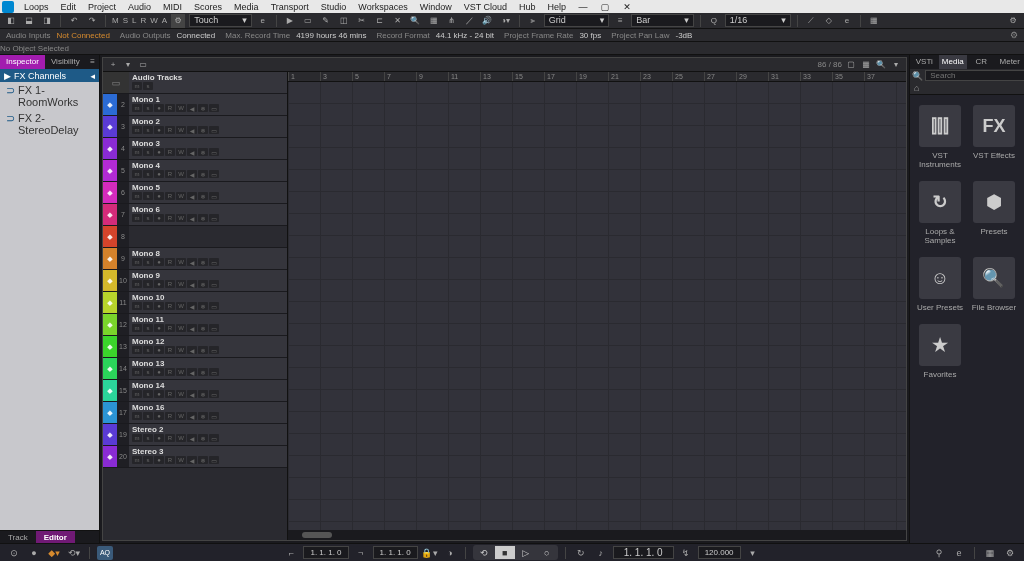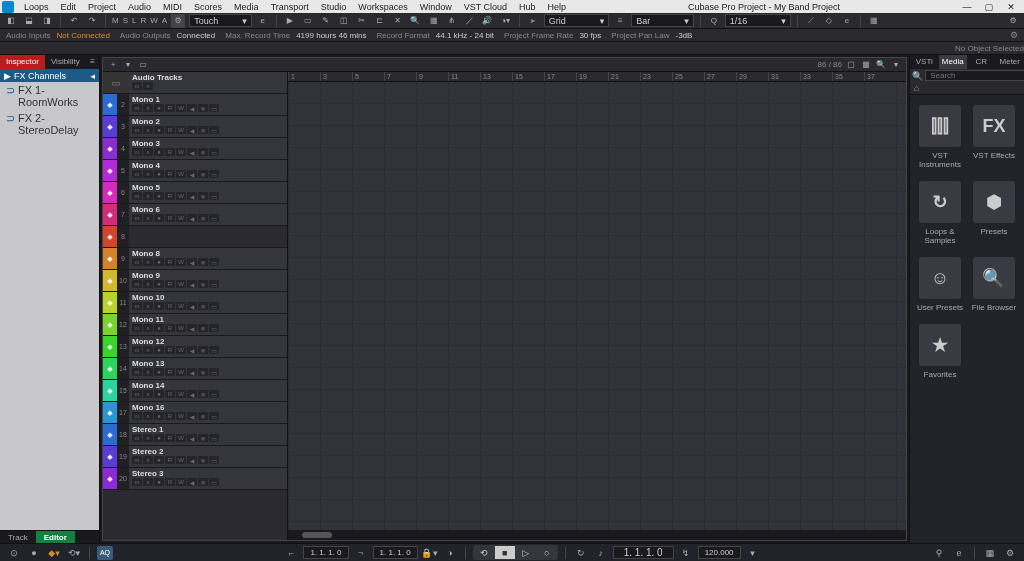--- a/index.html
+++ b/index.html
@@ -6,43 +6,43 @@
 body{background:#1a1a1e;color:#ccc;width:1024px;height:561px;overflow:hidden;display:flex;flex-direction:column}
 .menubar{height:13px;background:#e8e8e8;display:flex;align-items:center;padding:0 2px;gap:0}
 .menubar .logo{width:12px;height:12px;background:#0088d1;border-radius:2px;margin-right:4px}
 .menubar span{padding:0 6px;color:#222;cursor:pointer}
 .menubar .title{flex:1;text-align:center;color:#222;font-size:9px}
 .menubar .winbtns{display:flex;gap:0}
 .menubar .winbtns div{width:22px;text-align:center;color:#222;cursor:pointer}
 .toolbar{height:16px;background:#2a2a2e;display:flex;align-items:center;padding:0 4px;gap:4px;border-bottom:1px solid #111}
 .toolbar .sep{width:1px;height:12px;background:#444;margin:0 2px}
 .toolbar .btn{width:14px;height:14px;display:flex;align-items:center;justify-content:center;color:#aaa;font-size:8px;cursor:pointer}
-.toolbar .dd{background:#1a1a1e;border:1px solid #444;padding:0 4px;height:13px;display:flex;align-items:center;gap:4px;font-size:8px;color:#ccc;cursor:pointer}
+.toolbar .dd{background:#1a1a1e;border:1px solid #444;padding:0 4px;height:13px;display:flex;gap:4px;font-size:8px;color:#ccc;cursor:pointer}
 .chip{font-size:8px;color:#aaa}
 .statusbar{height:13px;background:#2a2a2e;display:flex;align-items:center;justify-content:center;gap:10px;border-bottom:1px solid #111;padding:0 6px}
 .statusbar .grp{display:flex;gap:6px;align-items:center}
 .statusbar .lbl{color:#888;font-size:8px}
 .statusbar .val{color:#ccc;font-size:8px}
 .statusbar .warn{color:#d68a2e;font-size:8px}
 .statusbar .gear{margin-left:auto;color:#888;cursor:pointer}
-.noobj{height:13px;background:#2a2a2e;text-align:right;color:#888;font-size:8px;line-height:13px;border-bottom:1px solid #111}
+.noobj{height:13px;background:#2a2a2e;text-align:left;color:#888;font-size:8px;line-height:13px;border-bottom:1px solid #111}
 .main{flex:1;display:flex;min-height:0}
 .left{width:100px;background:#22222a;display:flex;flex-direction:column;border-right:1px solid #111}
 .tabs{height:14px;display:flex;background:#1a1a1e}
 .tabs div{padding:0 6px;line-height:14px;font-size:8px;color:#aaa;cursor:pointer}
-.tabs .active{background:#b91c1c;color:#fff}
+.tabs .active{background:#a21caf;color:#fff}
 .tabs .menu{margin-left:auto;padding:0 4px}
 .fxhdr{height:13px;background:#1e5a87;color:#fff;display:flex;align-items:center;padding:0 4px;font-size:8px;cursor:pointer}
 .fxhdr .arrow{margin-left:auto}
 .fxlist{flex:1;background:#c8c8cc;overflow:auto}
 .fxlist .item{padding:2px 6px 2px 18px;color:#333;font-size:11px;cursor:pointer;position:relative}
 .fxlist .item::before{content:"⊃";position:absolute;left:6px;color:#1e5a87}
 .bottabs{height:13px;display:flex;background:#1a1a1e;border-top:1px solid #111}
 .bottabs div{padding:0 8px;line-height:13px;font-size:8px;color:#aaa;cursor:pointer}
-.bottabs .active{background:#15803d;color:#fff;font-weight:bold}
+.bottabs .active{background:#701a75;color:#fff;font-weight:bold}
 .center{flex:1;display:flex;flex-direction:column;background:#2a2a30;border:1px solid #444;margin:2px;min-width:0}
 .arrtop{height:14px;background:#2a2a2e;display:flex;align-items:center;padding:0 4px;gap:3px;border-bottom:1px solid #111}
 .arrtop .ico{width:12px;height:12px;color:#aaa;display:flex;align-items:center;justify-content:center;font-size:8px;cursor:pointer}
 .arrtop .sp{flex:1}
 .arrtop .barcount{font-size:8px;color:#888}
 .arrbody{flex:1;display:flex;min-height:0;overflow:hidden}
 .tracklist{width:185px;background:#2a2a30;overflow-y:auto;overflow-x:hidden;border-right:1px solid #111}
 .tracklist::-webkit-scrollbar{width:8px}
 .tracklist::-webkit-scrollbar-track{background:#1a1a1e}
 .tracklist::-webkit-scrollbar-thumb{background:#444}
@@ -97,21 +97,20 @@
   <span>MIDI</span>
   <span>Scores</span>
   <span>Media</span>
   <span>Transport</span>
   <span>Studio</span>
   <span>Workspaces</span>
   <span>Window</span>
   <span>VST Cloud</span>
   <span>Hub</span>
   <span>Help</span>
-  <span class="title">Cubase Pro Project - My Band Project</span>
   <div class="winbtns">
     <div>—</div>
     <div>▢</div>
     <div>✕</div>
   </div>
 </div>
 
 <div class="toolbar">
   <div class="btn">◧</div>
   <div class="btn">⬓</div>
@@ -474,37 +473,20 @@
   <div class="b">❄</div>
   <div class="b">▭</div>
   </div>
               </div>
             </div>
             <div class="track">
               <div class="trkcolor" style="background:#2b94d4">◆</div>
   <div class="trknum">17</div>
   <div class="trkbody">
                 <div class="trkname">Mono 16</div>
-  <div class="trkctrl">
-  <div class="b">m</div>
-  <div class="b">s</div>
-  <div class="b rec">●</div>
-  <div class="b">R</div>
-  <div class="b">W</div>
-  <div class="b">◀</div>
-  <div class="b">❄</div>
-  <div class="b">▭</div>
-  </div>
-              </div>
-            </div>
-            <div class="track">
-              <div class="trkcolor" style="background:#2b6bd4">◆</div>
-  <div class="trknum">18</div>
-  <div class="trkbody">
-                <div class="trkname">Stereo 1</div>
   <div class="trkctrl">
   <div class="b">m</div>
   <div class="b">s</div>
   <div class="b rec">●</div>
   <div class="b">R</div>
   <div class="b">W</div>
   <div class="b">◀</div>
   <div class="b">❄</div>
   <div class="b">▭</div>
   </div>

